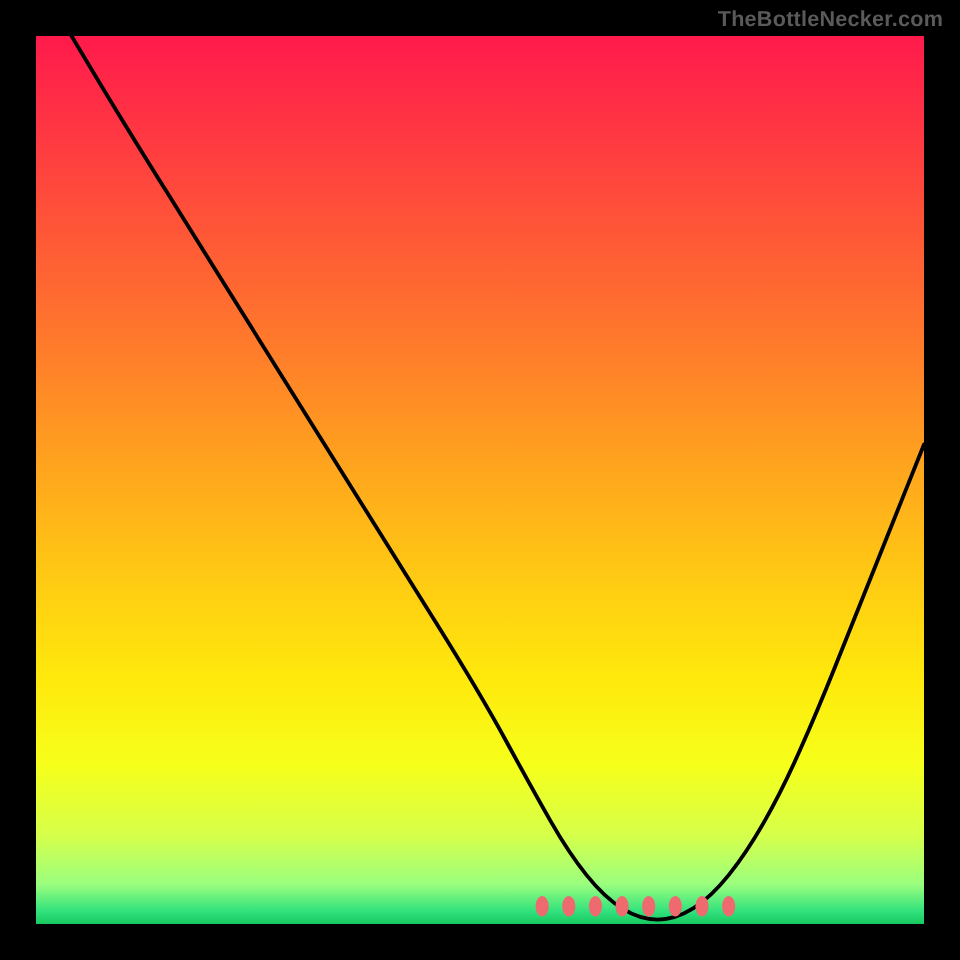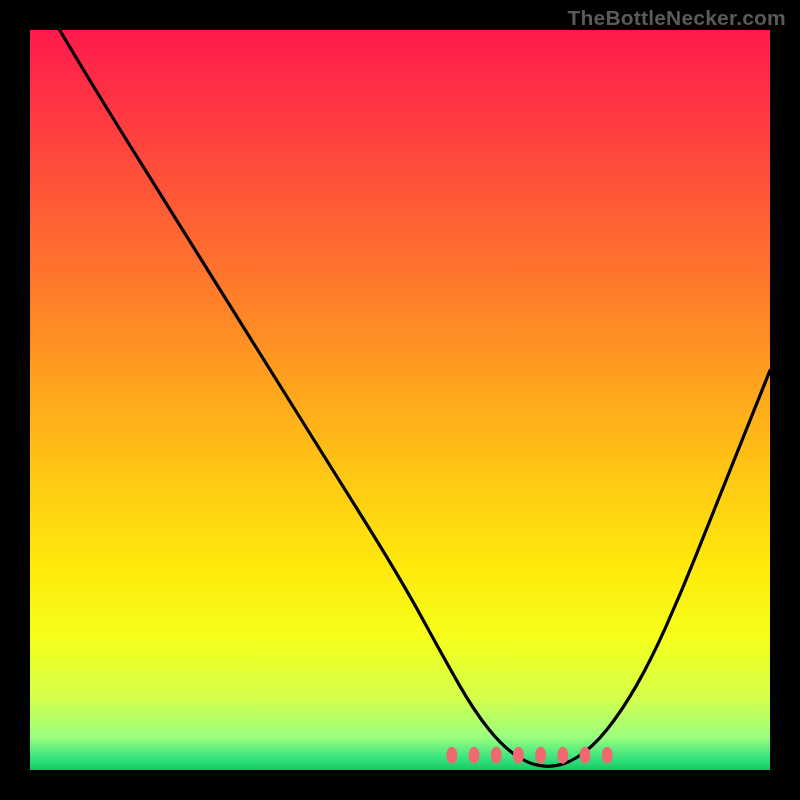--- a/index.html
+++ b/index.html
@@ -13,21 +13,21 @@
   }
   .wrap {
     position: relative;
     width: 800px;
     height: 800px;
   }
   .watermark {
     position: absolute;
     top: 6px;
     right: 14px;
-    font-size: 21px;
+    font-size: 18px;
     font-weight: 700;
     color: #5a5a5a;
     letter-spacing: 0.2px;
   }
   svg {
     display: block;
   }
 </style>
 </head>
 <body>

